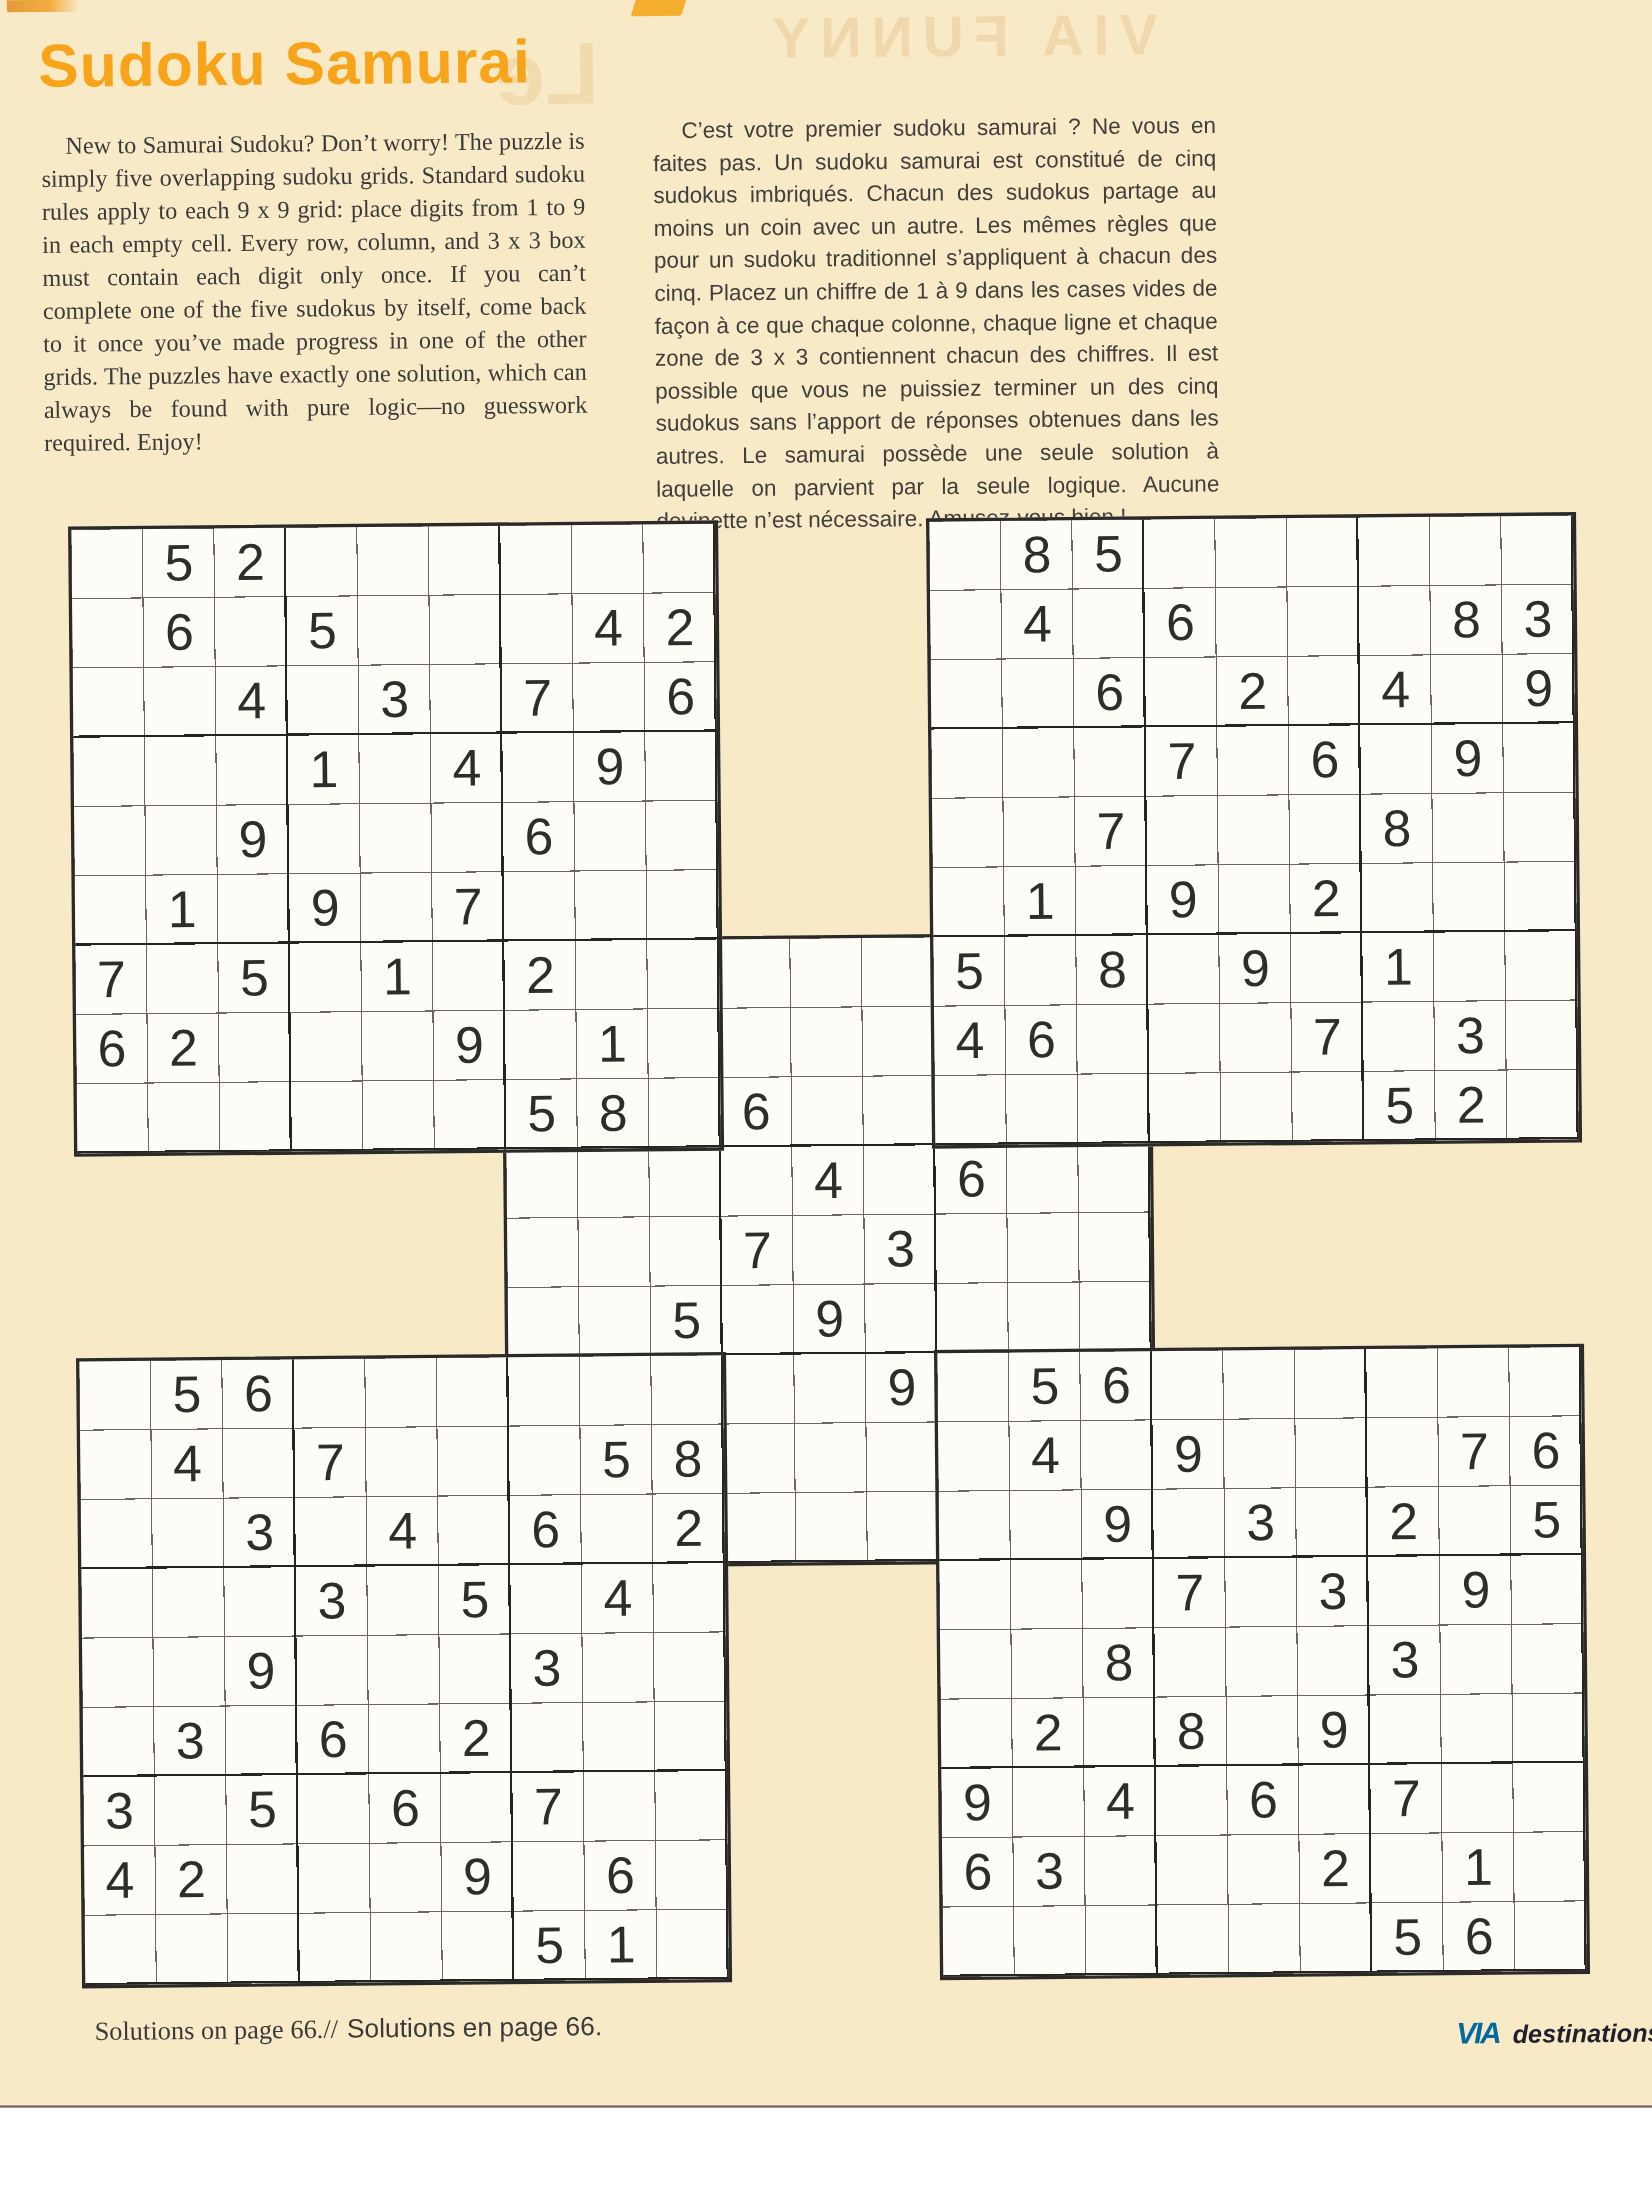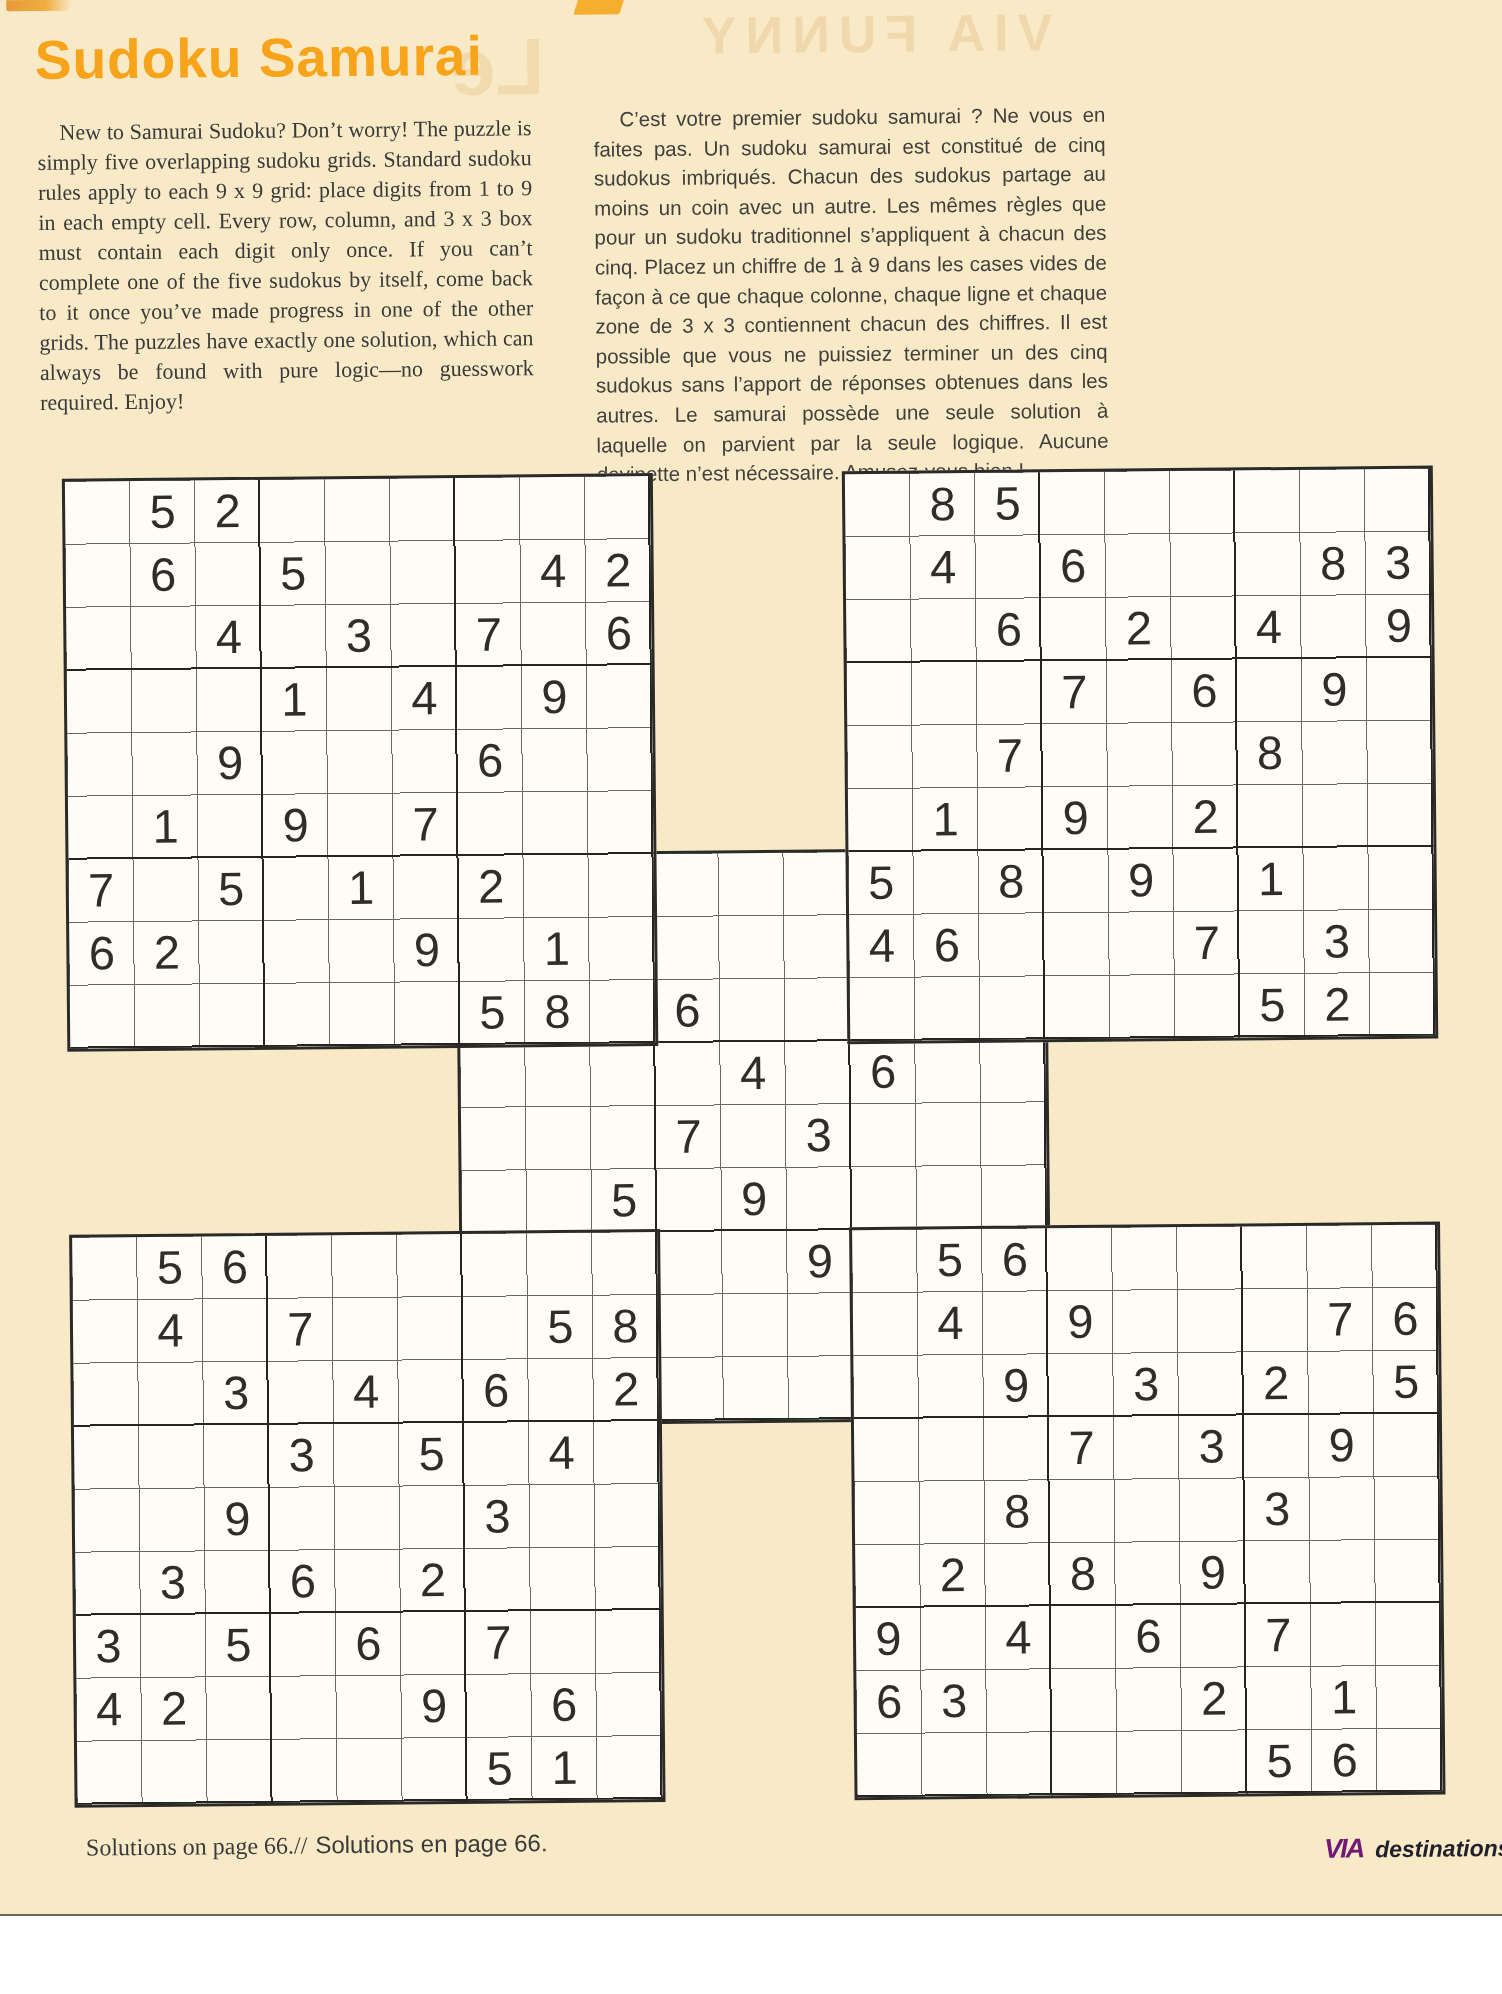--- a/index.html
+++ b/index.html
@@ -98,21 +98,21 @@
   }
   .footer .f-en { font-family:"Liberation Serif", serif; }
   .footer .f-fr { font-family:"Liberation Sans", sans-serif; margin-left:8px; }
 
   .brand {
     position:absolute; left:1324px; top:1846px; white-space:nowrap;
   }
   .brand .mark {
     font-family:"Liberation Sans", sans-serif;
     font-style:italic; font-weight:900; font-size:27px;
-    letter-spacing:-2px; color:#701a75;text-align:right;
+    letter-spacing:-2px; color:#0369a1;text-align:right;
   }
   .brand .name {
     font-family:"Liberation Sans", sans-serif;
     font-style:italic; font-weight:bold; font-size:23px;
     color:#201f2b; margin-left:12px; letter-spacing:0px;
   }
 </style>
 </head>
 <body>
 

